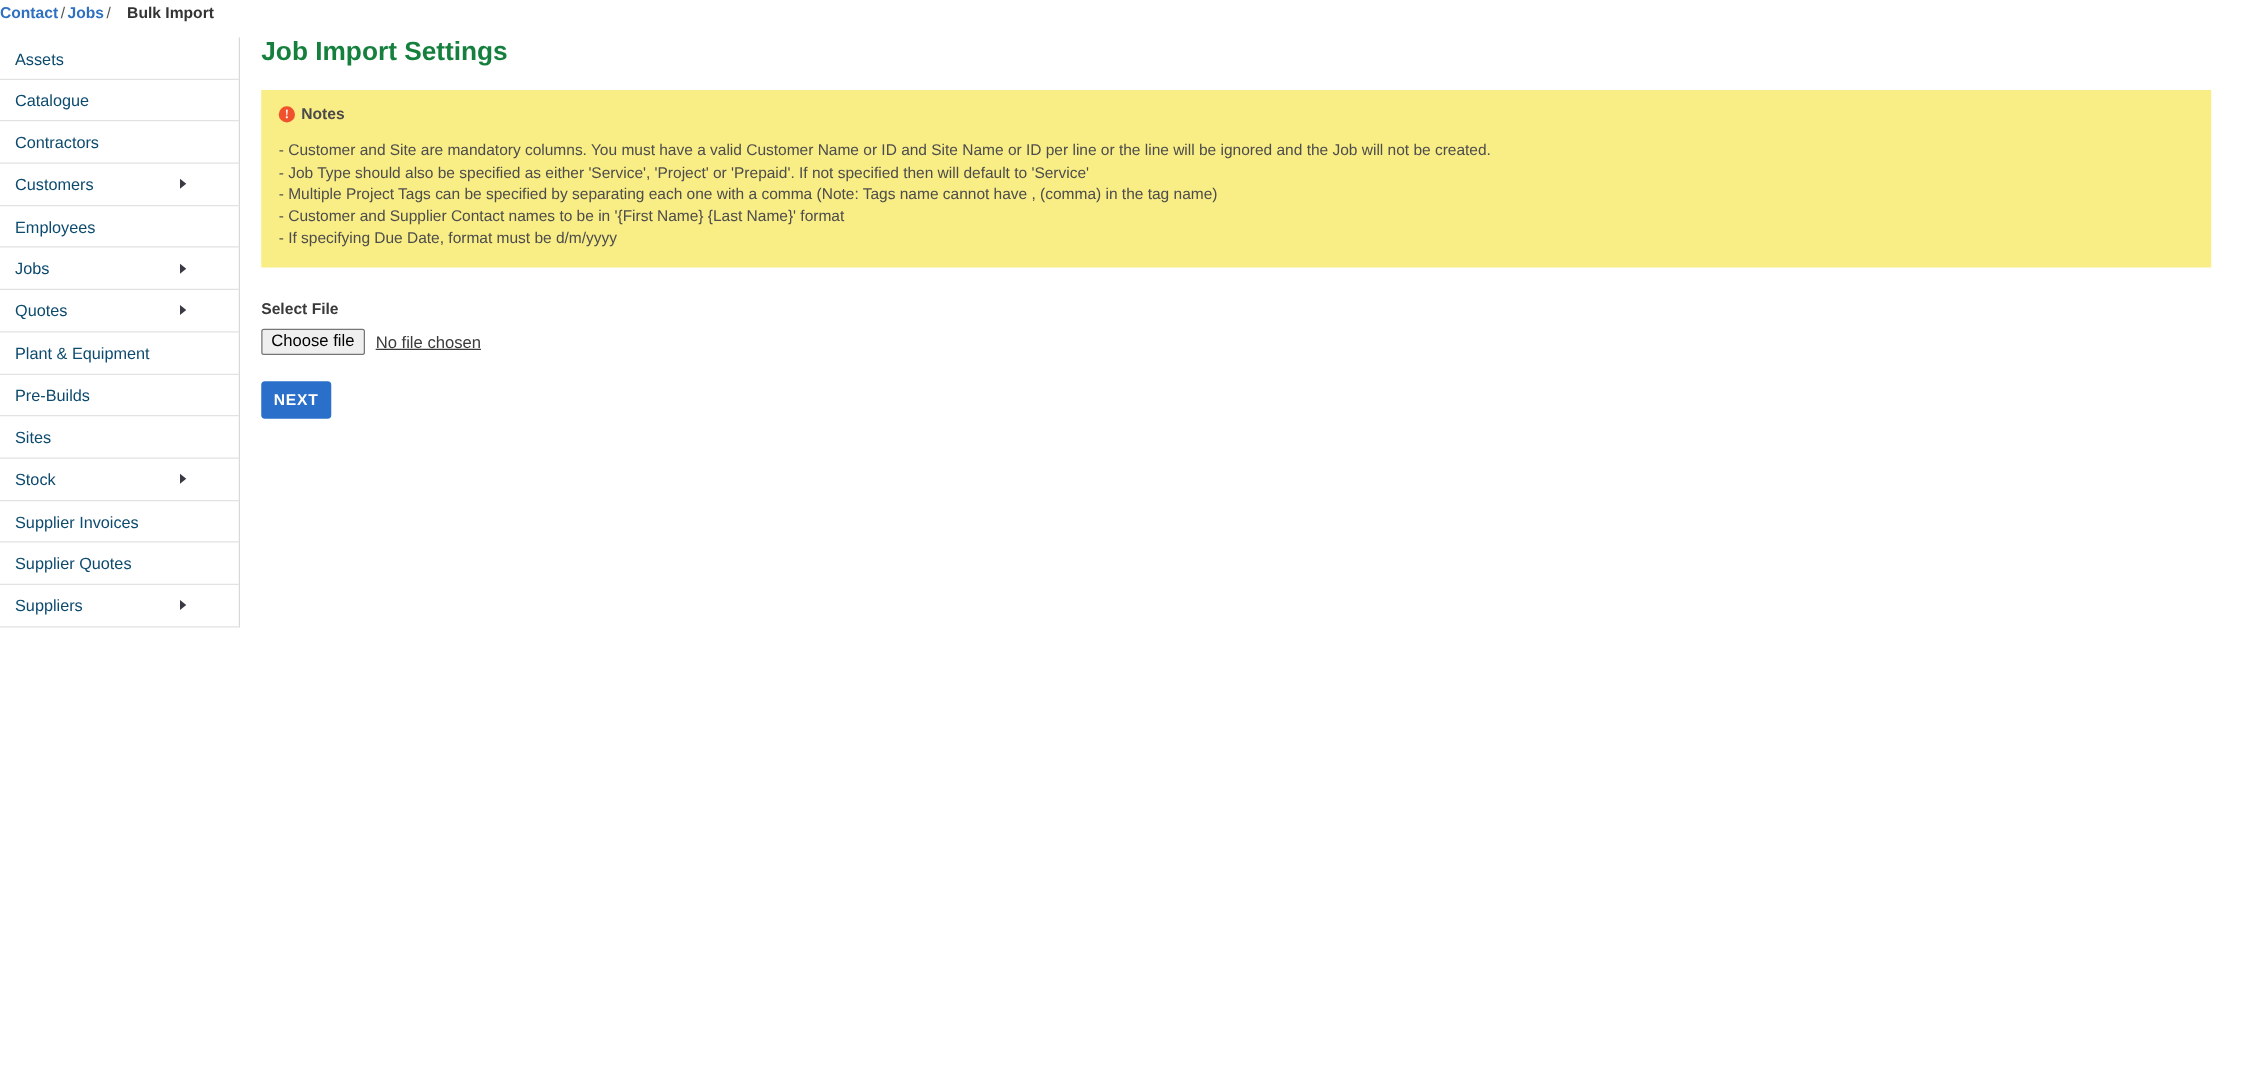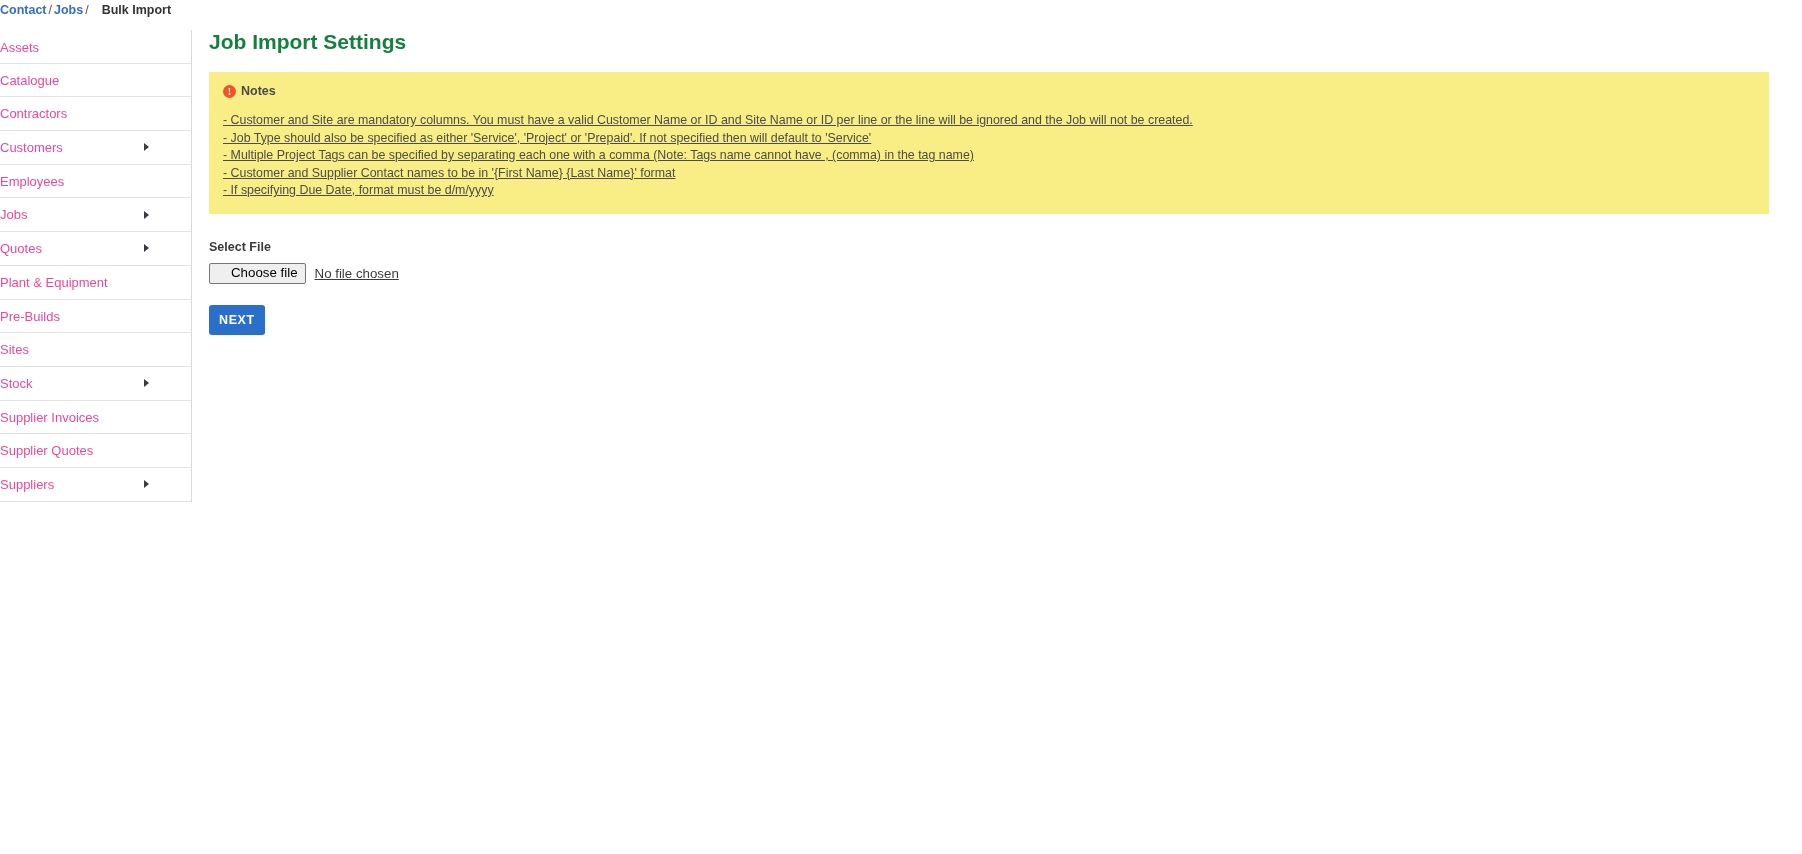--- a/index.html
+++ b/index.html
@@ -50,22 +50,23 @@
     top: 30px;
     width: 192px;
     border-right: 1px solid #d9d9d9;
     box-sizing: border-box;
   }
   .side-item {
     position: relative;
     height: 33.7px;
     line-height: 33.7px;
     border-bottom: 1px solid #e2e2e2;
+    padding-left: 12px;
     font-size: 13px;
-    color: #ec4899;
+    color: #0c4a6e;
     box-sizing: border-box;
     cursor: pointer;
     white-space: nowrap;
   }
   .side-item:first-child {
     border-top: 1px solid transparent;
   }
   .side-item .caret {
     position: absolute;
     right: 42px;
@@ -123,21 +124,20 @@
     text-align: center;
     margin-right: 5px;
     font-family: "Liberation Serif", serif;
   }
   .note-line {
     font-size: 12.4px;
     line-height: 17.5px;
     color: #4d4d4d;
     padding-left: 4px;
     white-space: nowrap;
-    text-decoration: underline;
   }
 
   
   .field-label {
     font-size: 12.5px;
     font-weight: bold;
     color: #3a3a3a;
     margin-top: 26px;
     margin-bottom: 9px;
   }
@@ -147,21 +147,21 @@
     height: 22px;
   }
   .choose-file-btn {
     display: inline-block;
     font-family: "Liberation Sans", sans-serif;
     font-size: 13.3px;
     color: #000000;
     background: #efefef;
     border: 1px solid #767676;
     border-radius: 2px;
-    padding: 1px 7px 2px 21px;
+    padding: 1px 7px 2px 7px;
     line-height: 16px;
     cursor: pointer;
   }
   .no-file-text {
     font-size: 13.3px;
     color: #3b3b3b;
     margin-left: 9px;
     text-decoration: underline;
   }
 

